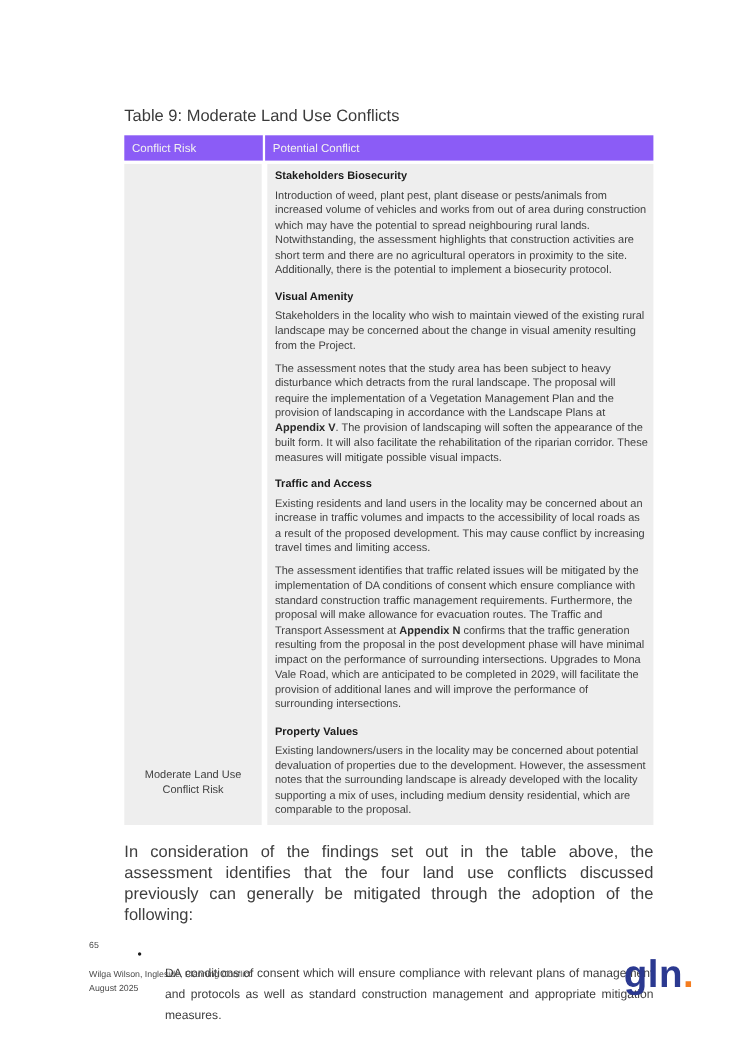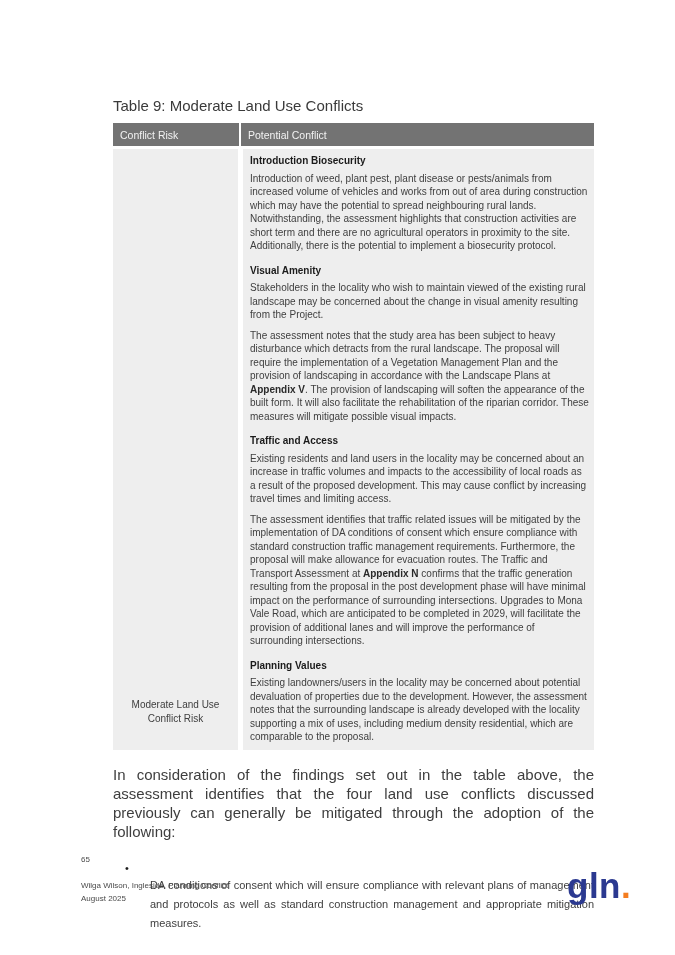--- a/index.html
+++ b/index.html
@@ -15,21 +15,21 @@
 
   .table-caption {
     font-size: 15px; color: #3a3a3a;
     margin-bottom: 9px;
   }
 
   
   .conflict-table { width: 481px; }
   .thead { display: flex; height: 23px; margin-bottom: 3px; }
   .th {
-    background: #737373; color: #f2f2f2;
+    background: #8b5cf6; color: #f2f2f2;
     font-size: 10.5px;
     display: flex; align-items: center;
     padding-left: 7px;
   }
   .th.col1 { width: 126px; }
   .th-gap { width: 2px; background: #ffffff; }
   .th.col2 { flex: 1; }
 
   .tbody { display: flex; }
   .td { background: #eeeeee; }
@@ -112,38 +112,38 @@
     </div>
 
     <div class="tbody">
       <div class="td col1">
         <div class="row-label">Moderate Land Use Conflict Risk</div>
       </div>
       <div class="td-gap"></div>
       <div class="td col2">
 
         <div class="section">
-          <div class="cell-heading">Introduction Biosecurity</div>
+          <div class="cell-heading">Stakeholders Biosecurity</div>
           <p class="cell-para">Introduction of weed, plant pest, plant disease or pests/animals from increased volume of vehicles and works from out of area during construction which may have the potential to spread neighbouring rural lands. Notwithstanding, the assessment highlights that construction activities are short term and there are no agricultural operators in proximity to the site. Additionally, there is the potential to implement a biosecurity protocol.</p>
         </div>
 
         <div class="section">
           <div class="cell-heading">Visual Amenity</div>
           <p class="cell-para">Stakeholders in the locality who wish to maintain viewed of the existing rural landscape may be concerned about the change in visual amenity resulting from the Project.</p>
           <p class="cell-para"><span>The assessment notes that the study area has been subject to heavy disturbance which detracts from the rural landscape. The proposal will require the implementation of a Vegetation Management Plan and the provision of landscaping in accordance with the Landscape Plans at </span><b class="inline-bold">Appendix V</b><span>. The provision of landscaping will soften the appearance of the built form. It will also facilitate the rehabilitation of the riparian corridor. These measures will mitigate possible visual impacts.</span></p>
         </div>
 
         <div class="section">
           <div class="cell-heading">Traffic and Access</div>
           <p class="cell-para">Existing residents and land users in the locality may be concerned about an increase in traffic volumes and impacts to the accessibility of local roads as a result of the proposed development. This may cause conflict by increasing travel times and limiting access.</p>
           <p class="cell-para"><span>The assessment identifies that traffic related issues will be mitigated by the implementation of DA conditions of consent which ensure compliance with standard construction traffic management requirements. Furthermore, the proposal will make allowance for evacuation routes. The Traffic and Transport Assessment at </span><b class="inline-bold">Appendix N</b><span> confirms that the traffic generation resulting from the proposal in the post development phase will have minimal impact on the performance of surrounding intersections. Upgrades to Mona Vale Road, which are anticipated to be completed in 2029, will facilitate the provision of additional lanes and will improve the performance of surrounding intersections.</span></p>
         </div>
 
         <div class="section">
-          <div class="cell-heading">Planning Values</div>
+          <div class="cell-heading">Property Values</div>
           <p class="cell-para">Existing landowners/users in the locality may be concerned about potential devaluation of properties due to the development. However, the assessment notes that the surrounding landscape is already developed with the locality supporting a mix of uses, including medium density residential, which are comparable to the proposal.</p>
         </div>
 
       </div>
     </div>
   </div>
 
   <p class="body-para">In consideration of the findings set out in the table above, the assessment identifies that the four land use conflicts discussed previously can generally be mitigated through the adoption of the following:</p>
 
   <div class="bullet-row">

